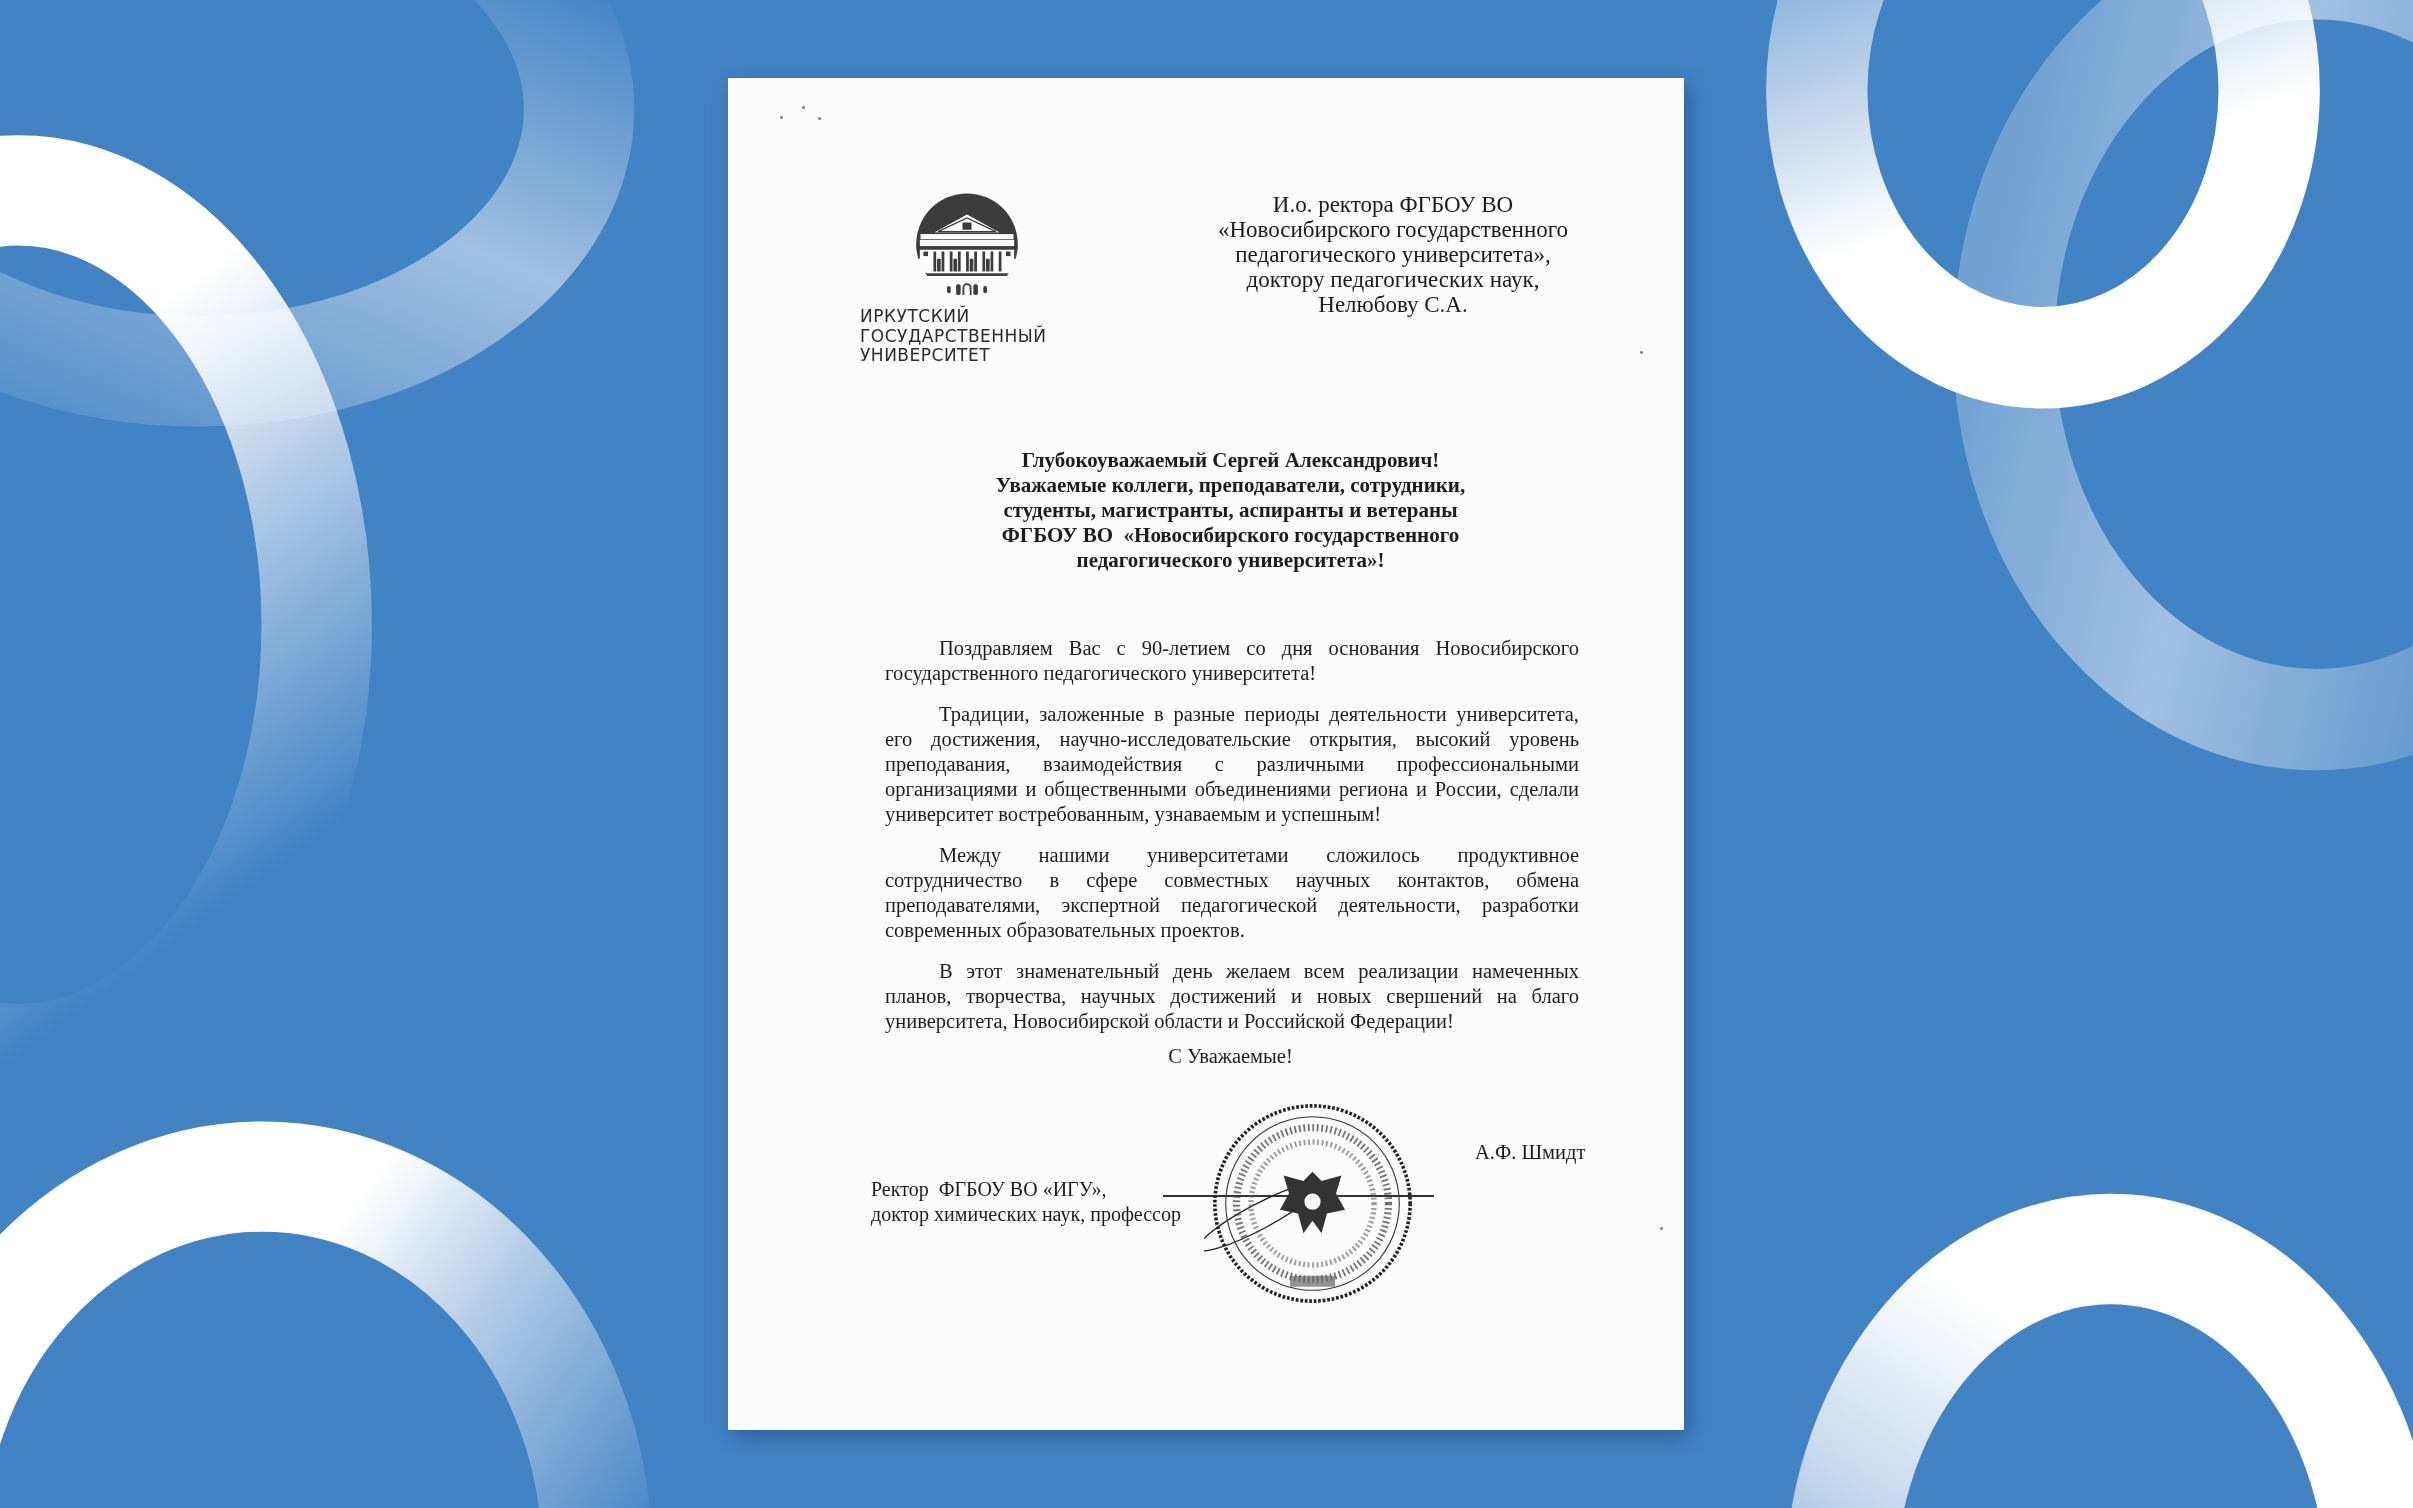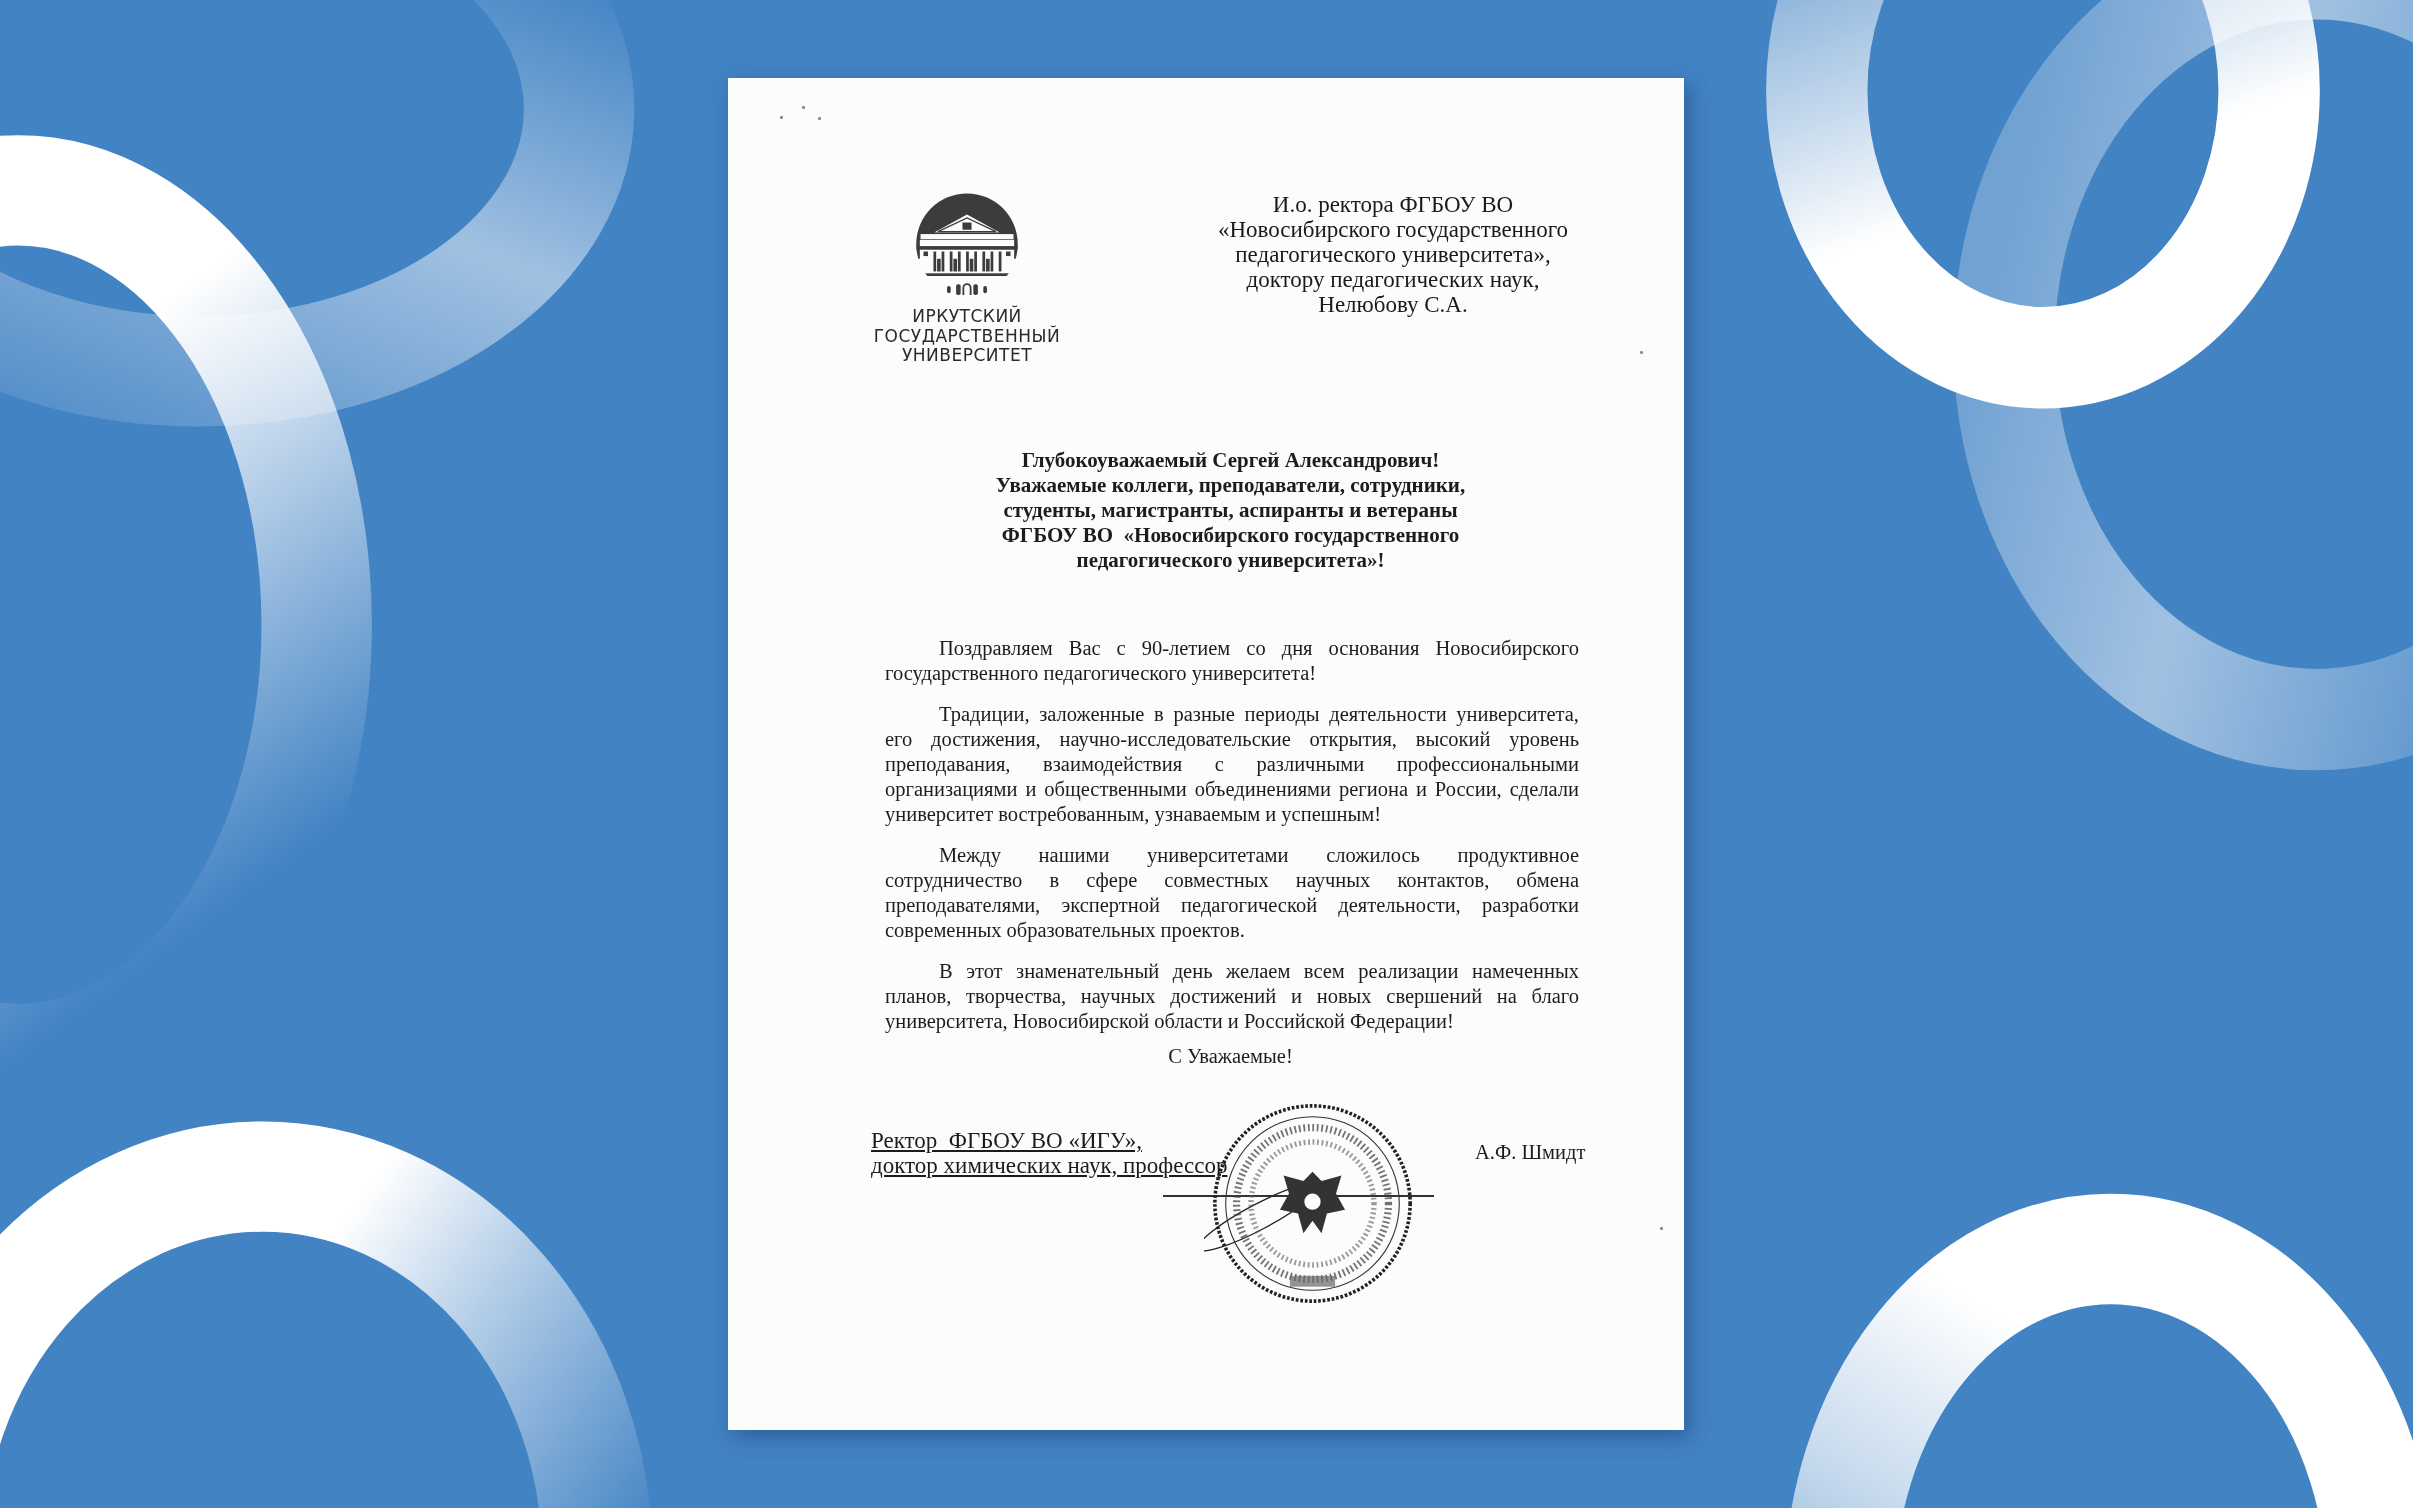--- a/index.html
+++ b/index.html
@@ -3,27 +3,27 @@
 <meta charset="utf-8">
 <style>
   html,body{margin:0;padding:0;}
   body{width:2413px;height:1509px;overflow:hidden;background:#4283c4;position:relative;font-family:"Liberation Serif","DejaVu Serif",serif;}
   .bg-rings{position:absolute;inset:0;width:2413px;height:1509px;}
   .paper{position:absolute;left:728px;top:78px;width:956px;height:1352px;background:#fdfcfc;box-shadow:5.4px 7.2px 20px rgba(20,50,100,0.45);}
   .abs{position:absolute;}
   .addressee{left:1167px;top:192px;width:452px;text-align:center;font-size:23px;line-height:25px;color:#1a1a1a;}
   .addressee div{white-space:nowrap;}
   .logo{left:860px;top:188px;width:214px;height:190px;}
-  .logo-text{position:absolute;left:0;top:119px;width:214px;text-align:center;font-family:"DejaVu Sans","Liberation Sans",sans-serif;font-size:17px;line-height:19.5px;color:#2a2a2a;letter-spacing:0.5px;}
+  .logo-text{position:absolute;left:0;top:119px;width:214px;text-align:left;font-family:"DejaVu Sans","Liberation Sans",sans-serif;font-size:17px;line-height:19.5px;color:#2a2a2a;letter-spacing:0.5px;}
   .heading{left:914px;top:448px;width:633px;text-align:center;font-weight:bold;font-size:21px;line-height:25px;color:#1c1c1c;}
   .heading div{white-space:nowrap;}
   .body-text{left:869px;top:620px;width:726px;font-size:20.5px;line-height:25px;color:#1c1c1c;text-align:justify;}
   .body-text p{margin:16px;text-indent:54px;}
   .greeting{left:1095px;top:1045px;width:271px;text-align:center;font-size:20.5px;color:#1c1c1c;}
-  .sig-left{left:871px;top:1128px;font-size:23px;line-height:25px;color:#1c1c1c;white-space:nowrap;text-decoration:underline;}
+  .sig-left{left:871px;top:1177px;font-size:20px;line-height:25px;color:#1c1c1c;white-space:nowrap;}
   .sig-name{left:1475px;top:1141px;font-size:20.5px;color:#1c1c1c;white-space:nowrap;}
   .sig-line{left:1163px;top:1195px;width:271px;height:1.8px;background:#333;}
   .stamp{left:1204px;top:1095px;width:217px;height:217px;}
   .speck{position:absolute;width:2.7px;height:2.7px;border-radius:50%;background:#888;}
 </style>
 </head>
 <body>
 
 <svg class="bg-rings" viewBox="0 0 2667 1667" xmlns="http://www.w3.org/2000/svg">
   <defs>

